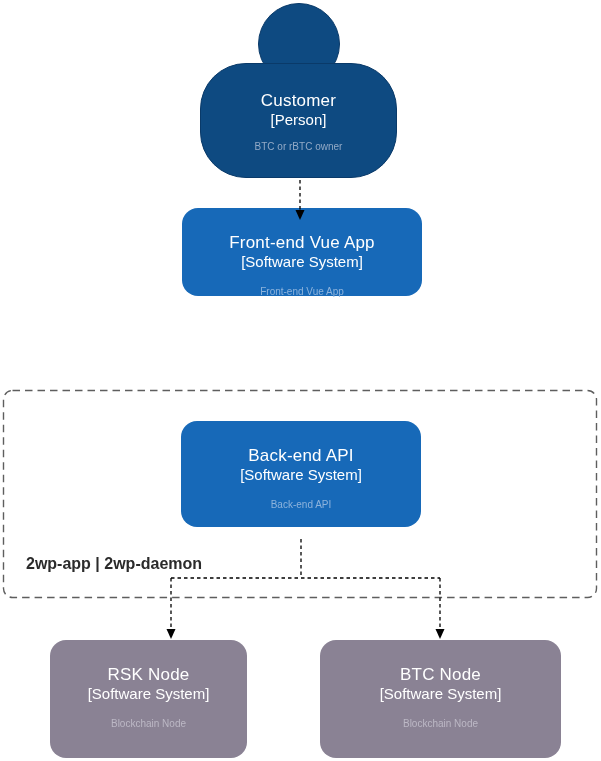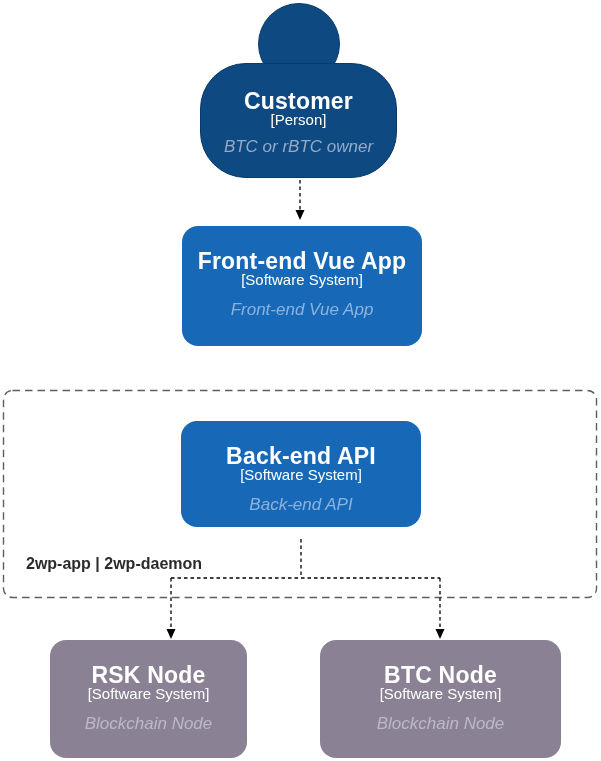--- a/index.html
+++ b/index.html
@@ -43,42 +43,41 @@
     display: flex; flex-direction: column; align-items: center;
     padding-top: 25px;
     text-align: center;
     z-index: 2;
   }
   .sysbox.blue { background: #1769b8; }
   .sysbox.gray { background: #8a8294; }
 
   .node-title {
     color: #ffffff;
-    font-size: 23px;
-    font-weight: bold;
+    font-size: 17px;
+    font-weight: normal;
     line-height: 20px;
     letter-spacing: 0.2px;
   }
   .node-type {
     color: #ffffff;
     font-size: 15px;
     line-height: 15px;
     margin-top: 1px;
   }
   .node-desc {
-    font-size: 17px;
+    font-size: 10px;
     line-height: 14px;
     margin-top: 16px;
-    font-style: italic;
   }
   .person-body .node-desc { color: #93aac6; margin-top: 13px; }
   .sysbox.blue .node-desc { color: #8db3dc; }
   .sysbox.gray .node-desc { color: #bcb8c5; }
 
-  #frontend-box { left: 182px; top: 226px; width: 240px; height: 120px; }
+  #frontend-box { left: 182px; top: 208px; width: 240px; height: 88px; }
   #backend-box  { left: 181px; top: 421px; width: 240px; height: 106px; }
   #rsk-box      { left: 50px;  top: 640px; width: 197px; height: 118px; }
   #btc-box      { left: 320px; top: 640px; width: 241px; height: 118px; }
 
   
   #boundary-label {
     left: 26px; top: 554px;
     z-index: 3;
   }
   .boundary-title {

